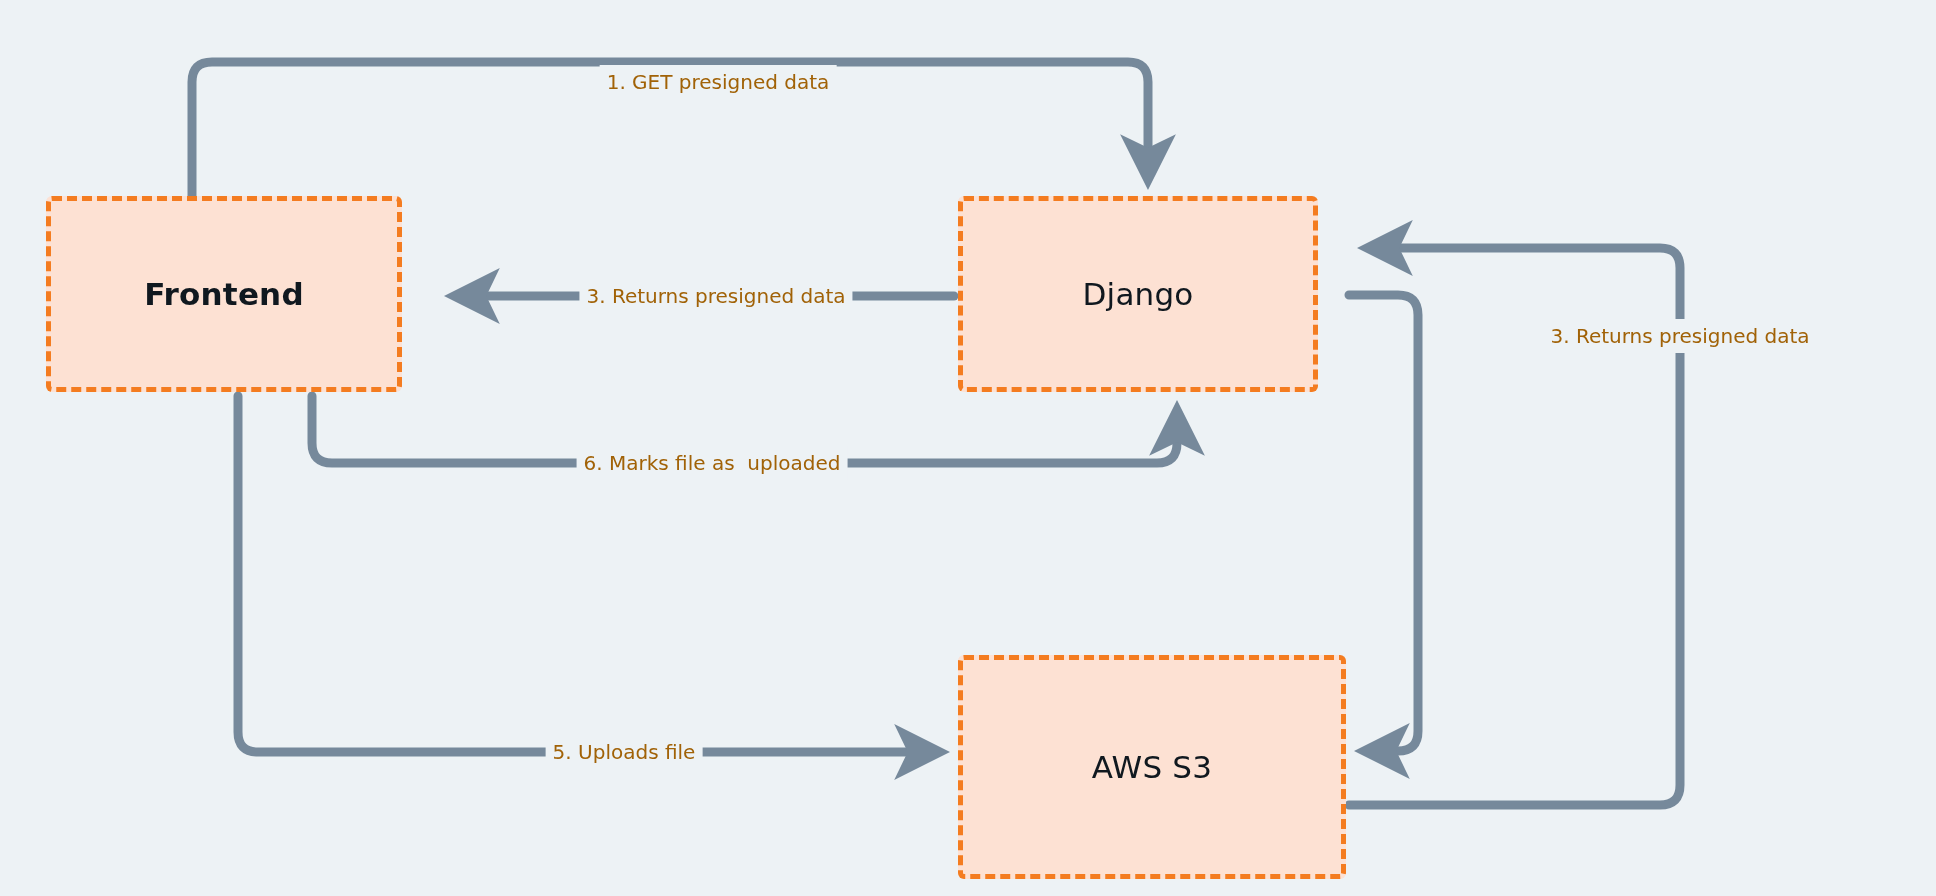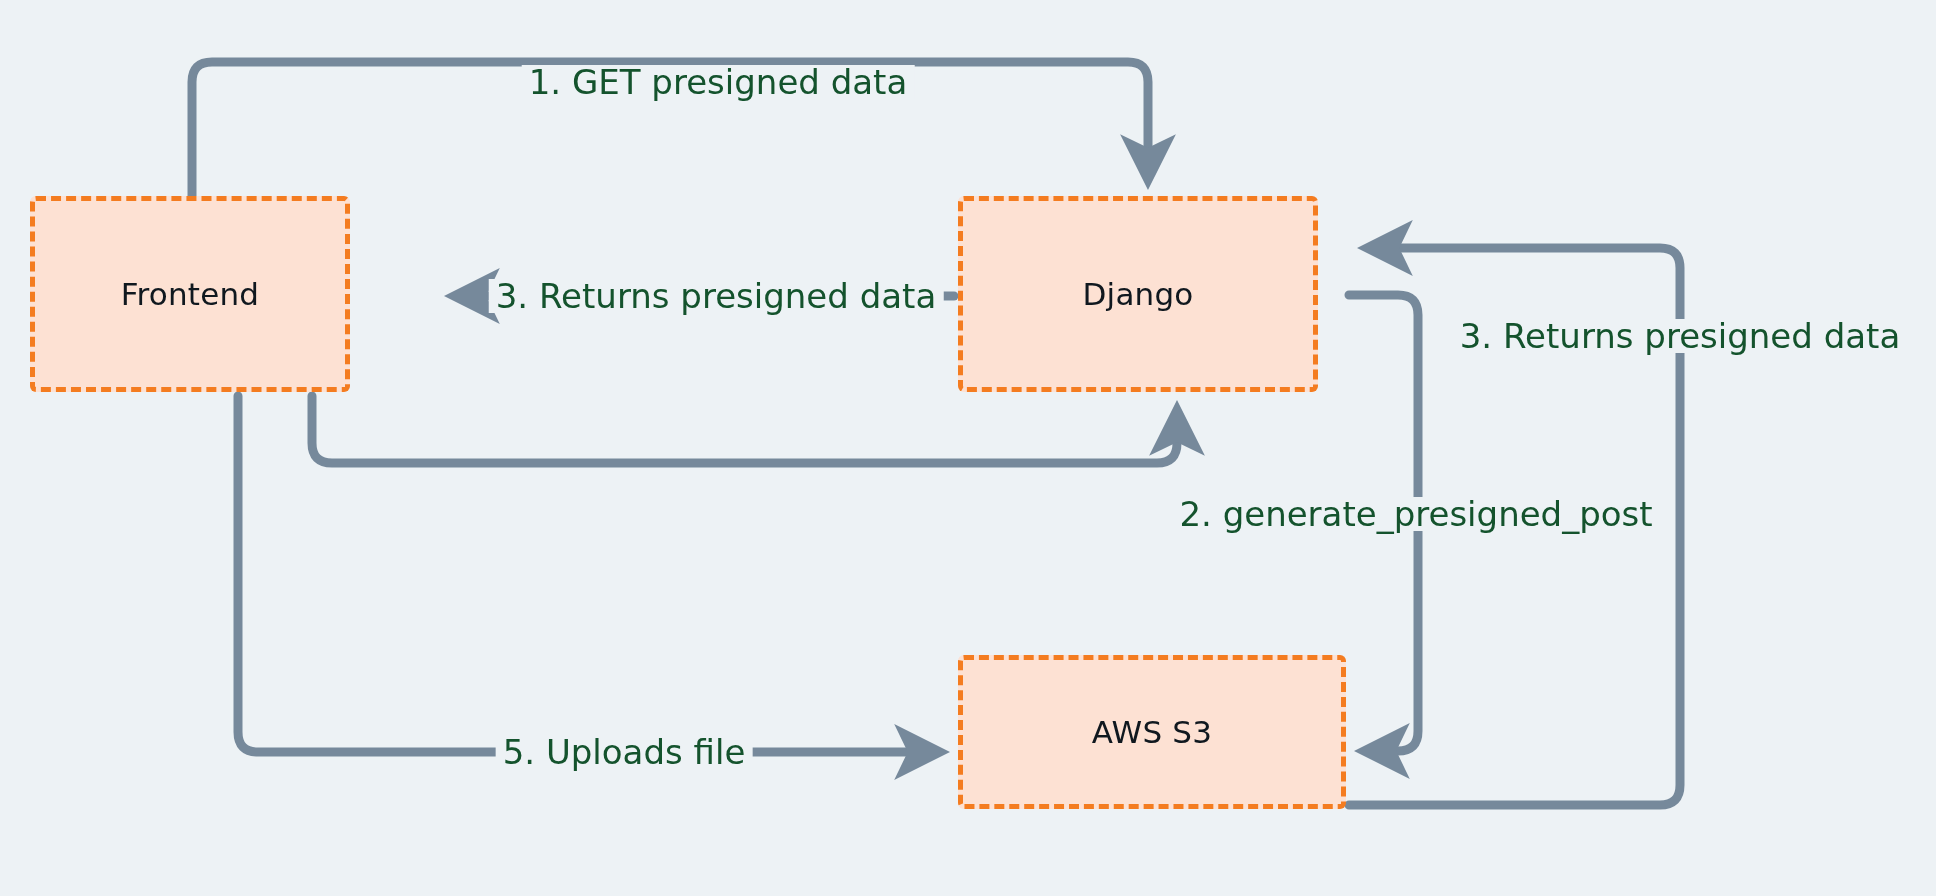--- a/index.html
+++ b/index.html
@@ -34,22 +34,22 @@
   }
   .node-label {
     font-size: 31px;
     color: #10181f;
     letter-spacing: 0.2px;
     font-family: "DejaVu Sans", sans-serif;
     white-space: nowrap;
   }
   .edge-label {
     position: absolute;
-    font-size: 34px;
-    color: #14532d;
+    font-size: 20px;
+    color: #a16207;
     white-space: pre;
     background: #edf2f5;
     padding: 0 7px;
     line-height: 34px;
     font-family: "DejaVu Sans", sans-serif;
     transform: translate(-50%, -50%);
   }
 </style>
 </head>
 <body>
@@ -71,36 +71,36 @@
       <path d="M 1349 805 L 1660 805 Q 1680 805 1680 785 L 1680 268 Q 1680 248 1660 248 L 1375 248" marker-end="url(#arrowhead)"></path>
 
       <path d="M 954 296 L 462 296" marker-end="url(#arrowhead)"></path>
 
       <path d="M 238 396 L 238 732 Q 238 752 258 752 L 932 752" marker-end="url(#arrowhead)"></path>
 
       <path d="M 312 396 L 312 443 Q 312 463 332 463 L 1157 463 Q 1177 463 1177 443 L 1177 418" marker-end="url(#arrowhead)"></path>
     </g>
   </svg>
 
-  <div class="node" style="left:30px; top:196px; width:320px; height:196px;">
+  <div class="node" style="left:46px; top:196px; width:356px; height:196px;font-weight:bold;">
     <span class="node-label">Frontend</span>
   </div>
 
   <div class="node" style="left:958px; top:196px; width:360px; height:196px;">
     <span class="node-label">Django</span>
   </div>
 
-  <div class="node" style="left:958px; top:655px; width:388px; height:154px;">
+  <div class="node" style="left:958px; top:655px; width:388px; height:224px;">
     <span class="node-label">AWS S3</span>
   </div>
 
   <div class="edge-label" style="left:718px; top:82px;">1. GET presigned data</div>
 
-  <div class="edge-label" style="left:1416px; top:514px;">2. generate_presigned_post</div>
 
   <div class="edge-label" style="left:1680px; top:336px;">3. Returns presigned data</div>
 
   <div class="edge-label" style="left:716px; top:296px;">3. Returns presigned data</div>
 
   <div class="edge-label" style="left:624px; top:752px;">5. Uploads file</div>
 
+  <div class="edge-label" style="left:712px; top:463px;">6. Marks file as  uploaded</div>
 
 </div>
 
 </body></html>

